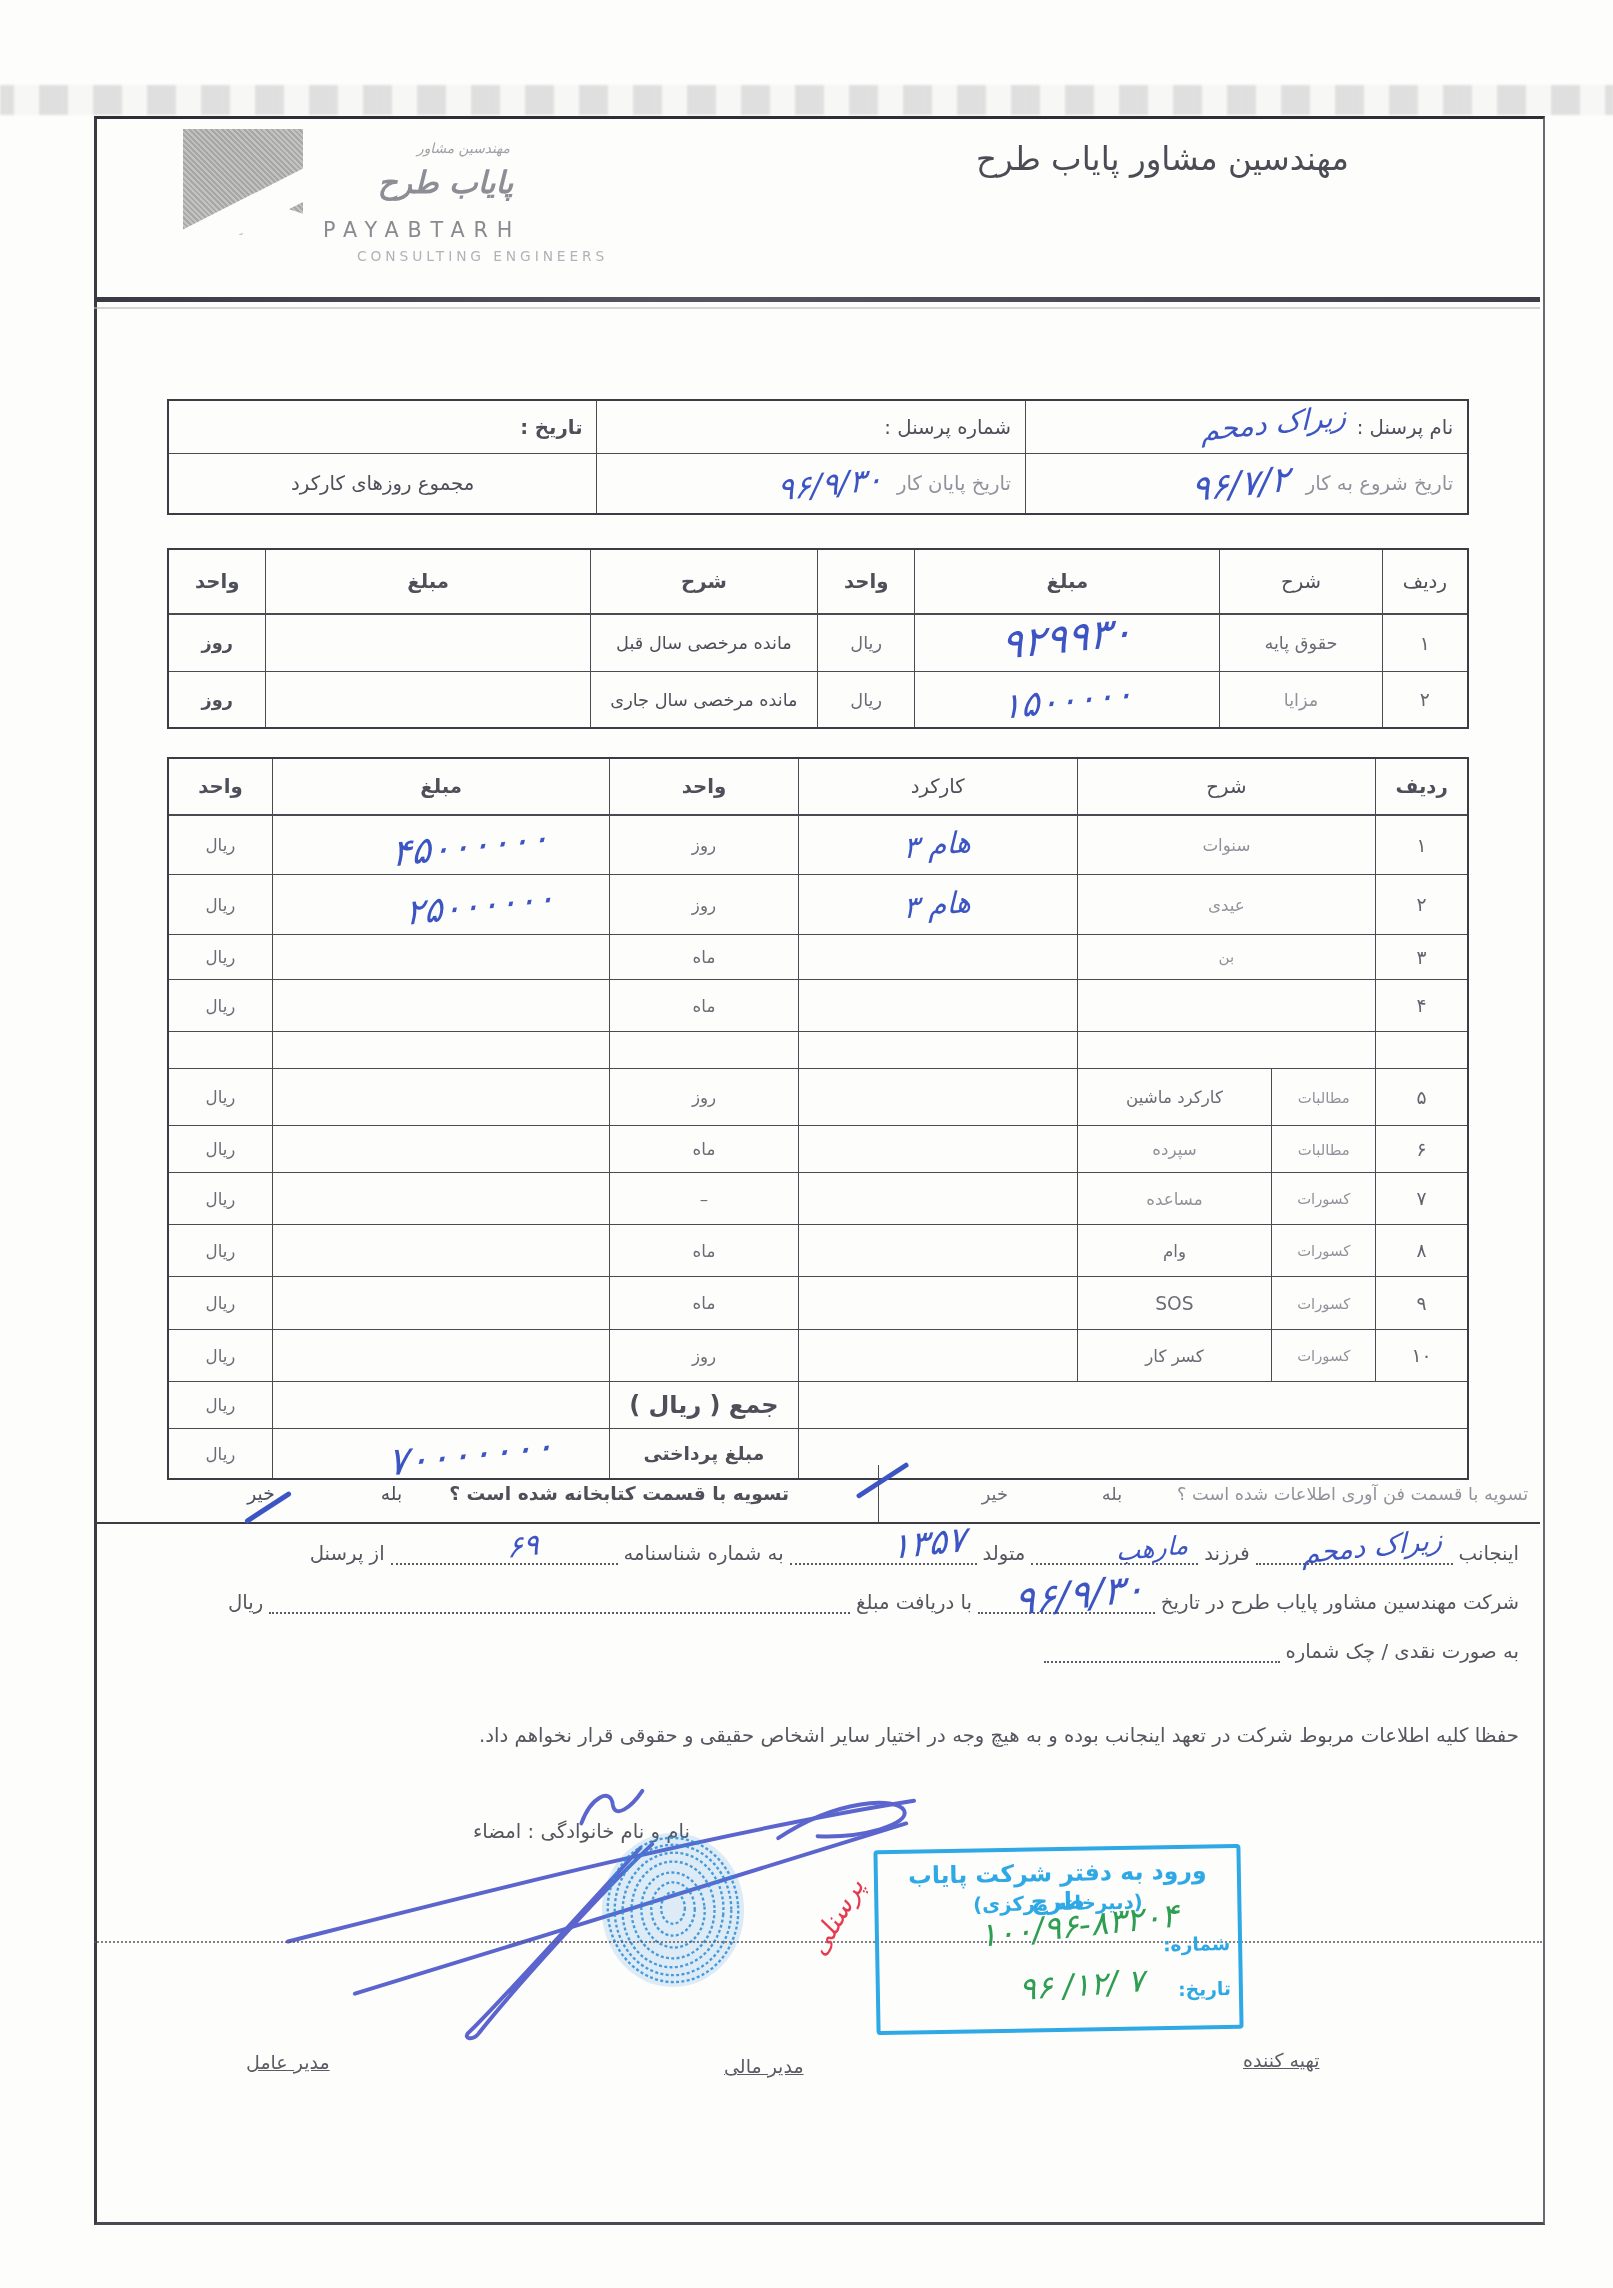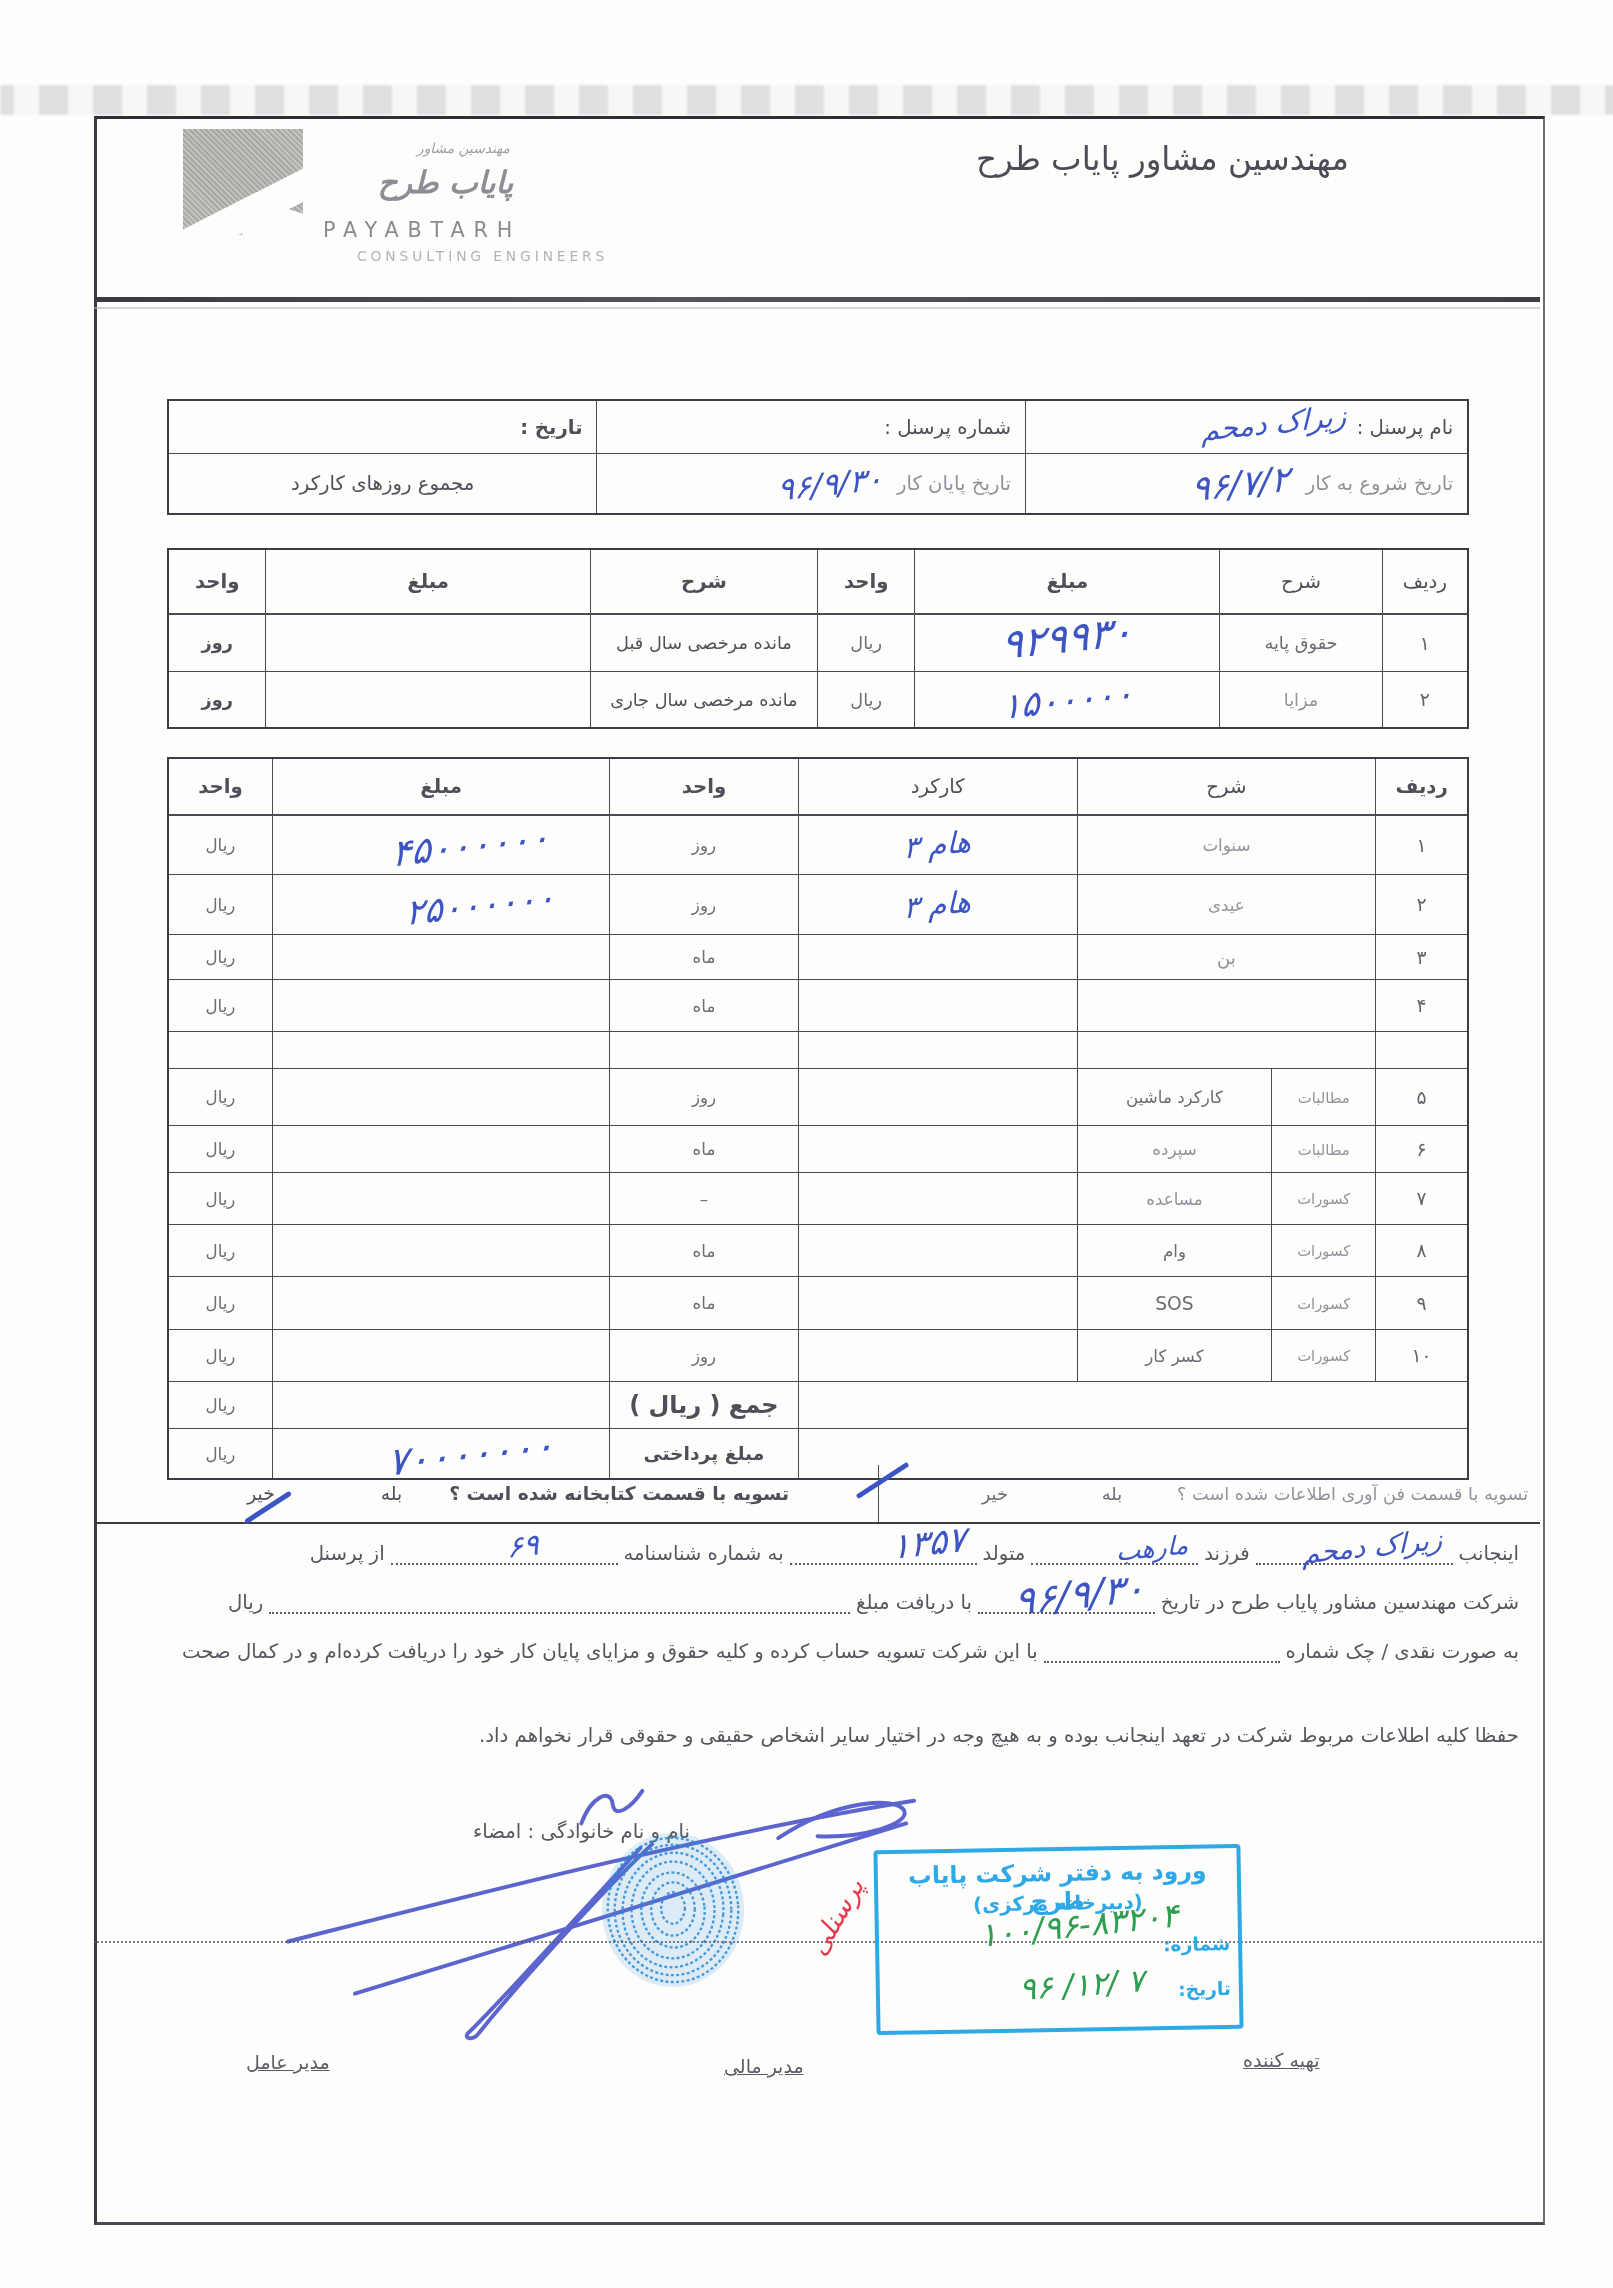--- a/index.html
+++ b/index.html
@@ -168,21 +168,21 @@
         </div>
       <div class="c lab mid" style="font-size:16.7px;">روز</div>
       <div class="c">
           <span class="hw hw-rot" style="font-size:35px;letter-spacing:4.9px;margin-left:79px;">۲۵۰۰۰۰۰۰</span>
         </div>
       <div class="c lab mid" style="font-size:16.7px;">ریال</div>
     </div>
 
     <div class="row" style="grid-template-columns:7% 23% 21.5% 14.5% 26% 8%;height:44px;">
       <div class="c num">۳</div>
-      <div class="c lab faint" style="font-size:18px;">بن</div>
+      <div class="c lab faint" style="font-size:15px;">بن</div>
       <div class="c"></div>
       <div class="c lab mid" style="font-size:16.7px;">ماه</div>
       <div class="c"></div>
       <div class="c lab mid" style="font-size:16.7px;">ریال</div>
     </div>
 
     <div class="row" style="grid-template-columns:7% 23% 21.5% 14.5% 26% 8%;height:51px;">
       <div class="c num">۴</div>
       <div class="c"></div>
       <div class="c"></div>
@@ -318,21 +318,20 @@
         <i class="hw hw-rot" style="font-size:39px;letter-spacing:3px;bottom:-5.9px;">۹۶/۹/۳۰</i>
       </span>
     <span>با دریافت مبلغ</span>
     <span class="dots" style="width:581px;"></span>
     <span>ریال</span>
   </div>
 
   <div class="abs dline" style="left:108px;top:1637px;width:1411px;">
     <span>به صورت نقدی / چک شماره</span>
     <span class="dots" style="width:236px;"></span>
-    <span>با این شرکت تسویه حساب کرده و کلیه حقوق و مزایای پایان کار خود را دریافت کرده‌ام و در کمال صحت</span>
   </div>
 
 
   <div class="abs dline" style="left:108px;top:1724px;width:1411px;">
     <span>حفظا کلیه اطلاعات مربوط شرکت در تعهد اینجانب بوده و به هیچ وجه در اختیار سایر اشخاص حقیقی و حقوقی قرار نخواهم داد.</span>
   </div>
 
   <div class="abs" style="left:473px;top:1820px;font-size:19.7px;color:#55565f;direction:rtl;">نام و نام خانوادگی : امضاء</div>
 
   <svg class="abs" style="left:286px;top:1779px;" width="630" height="266" viewBox="0 0 640 270">

